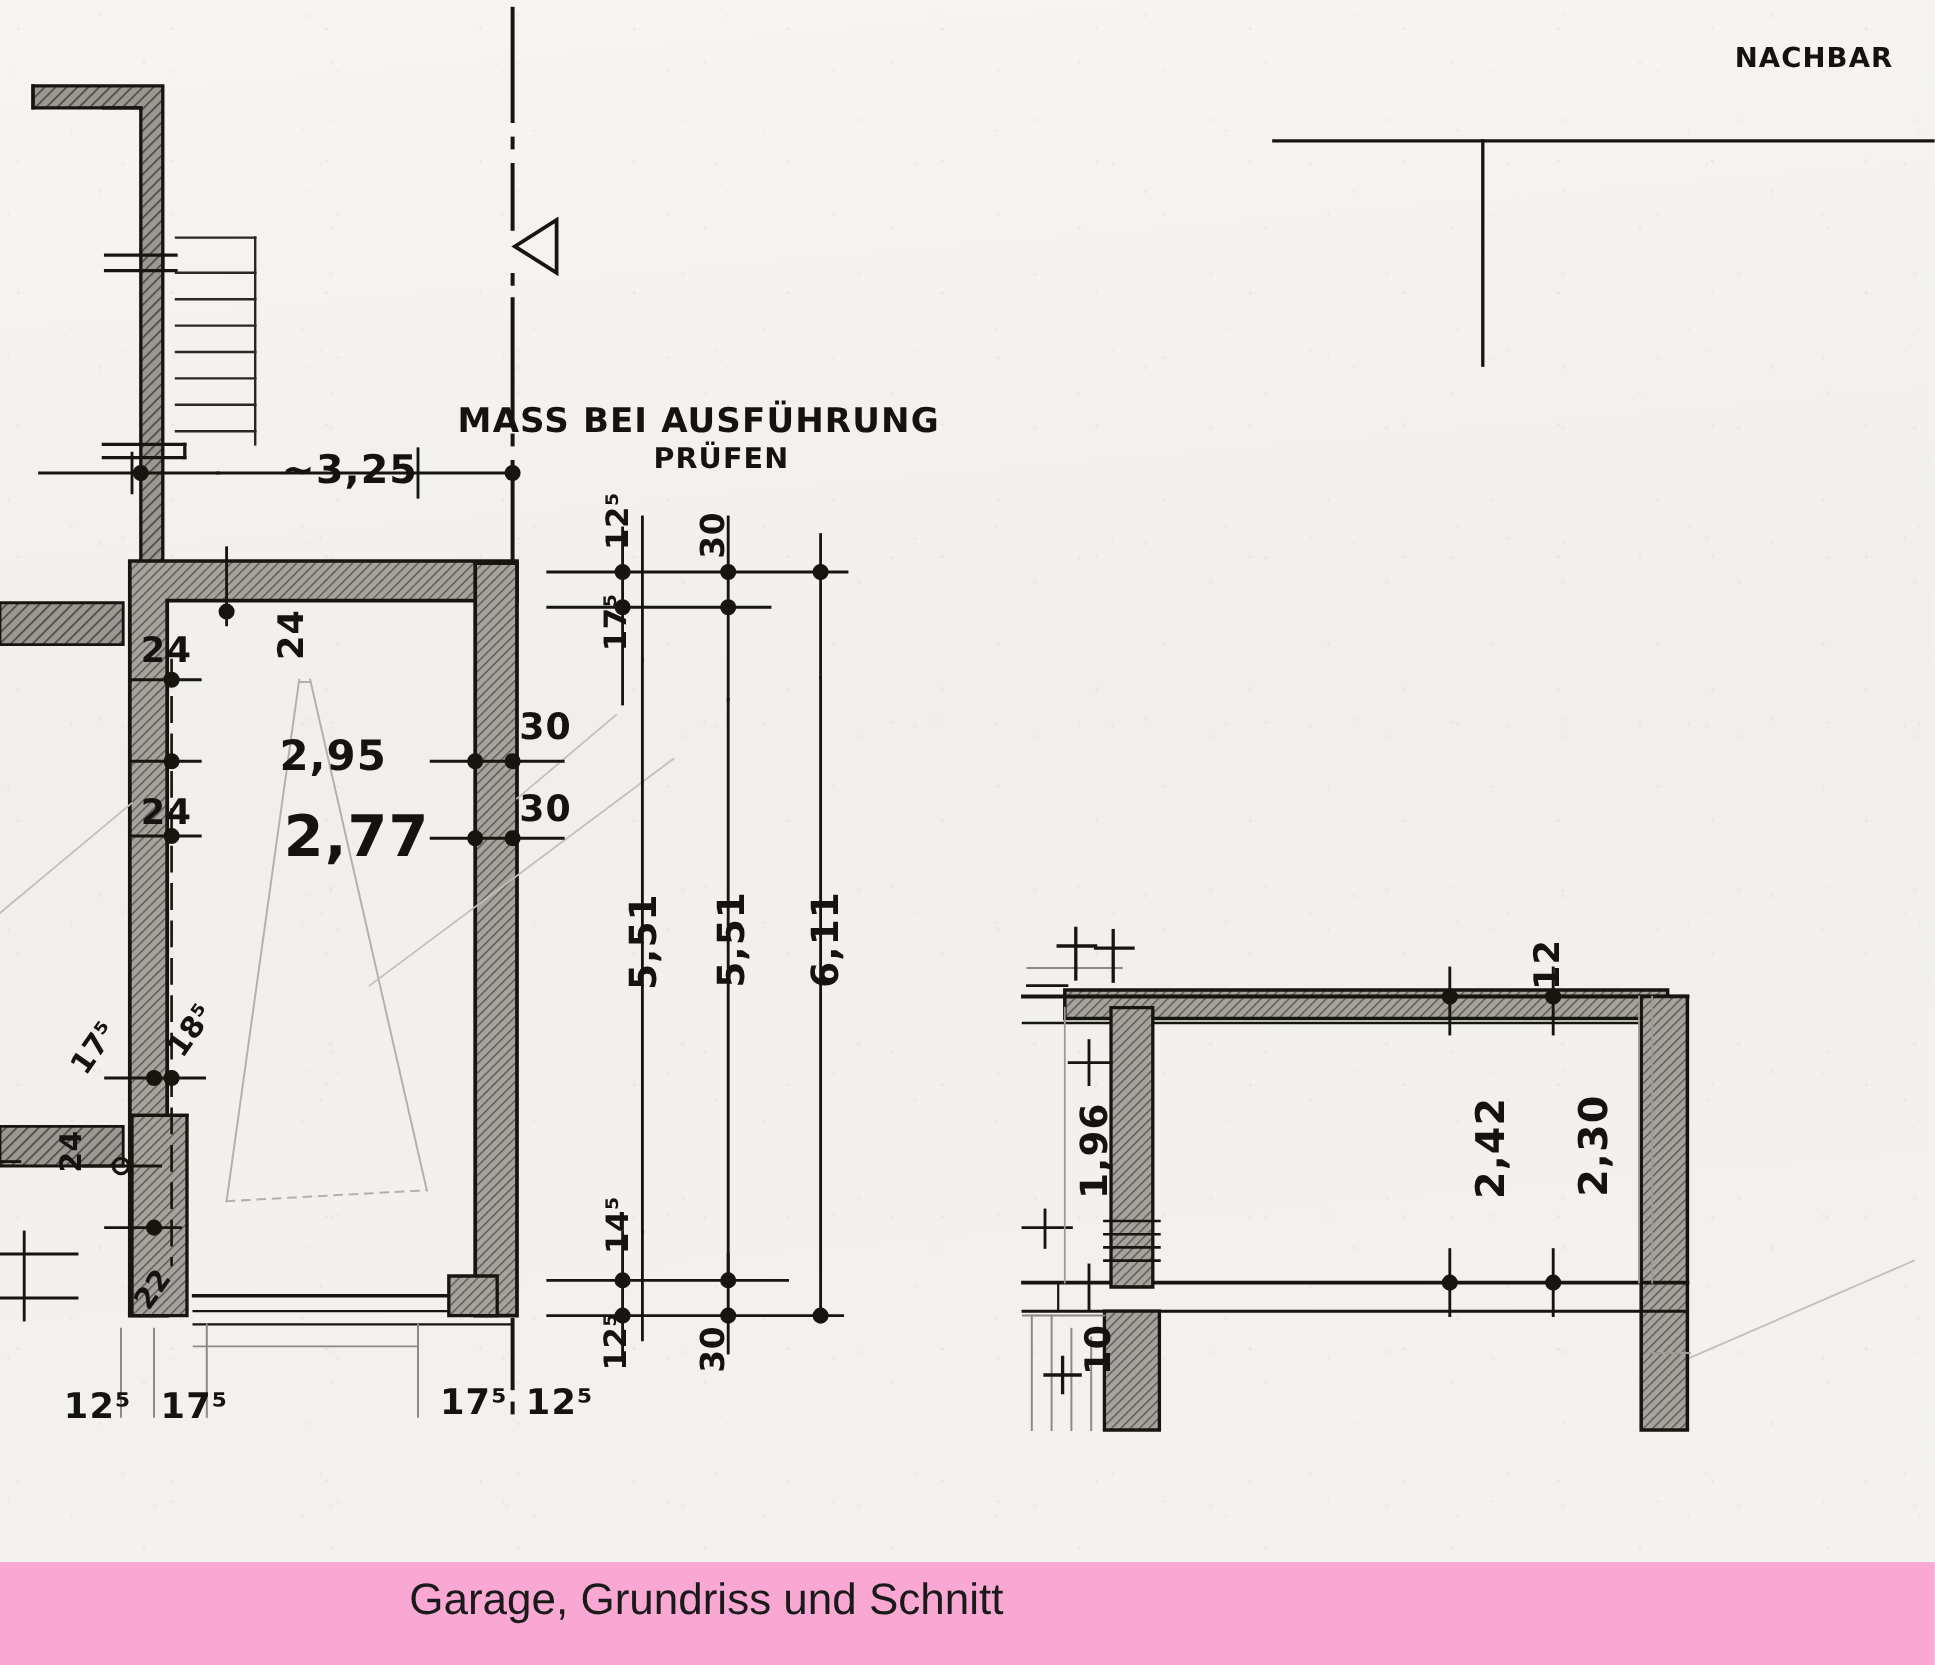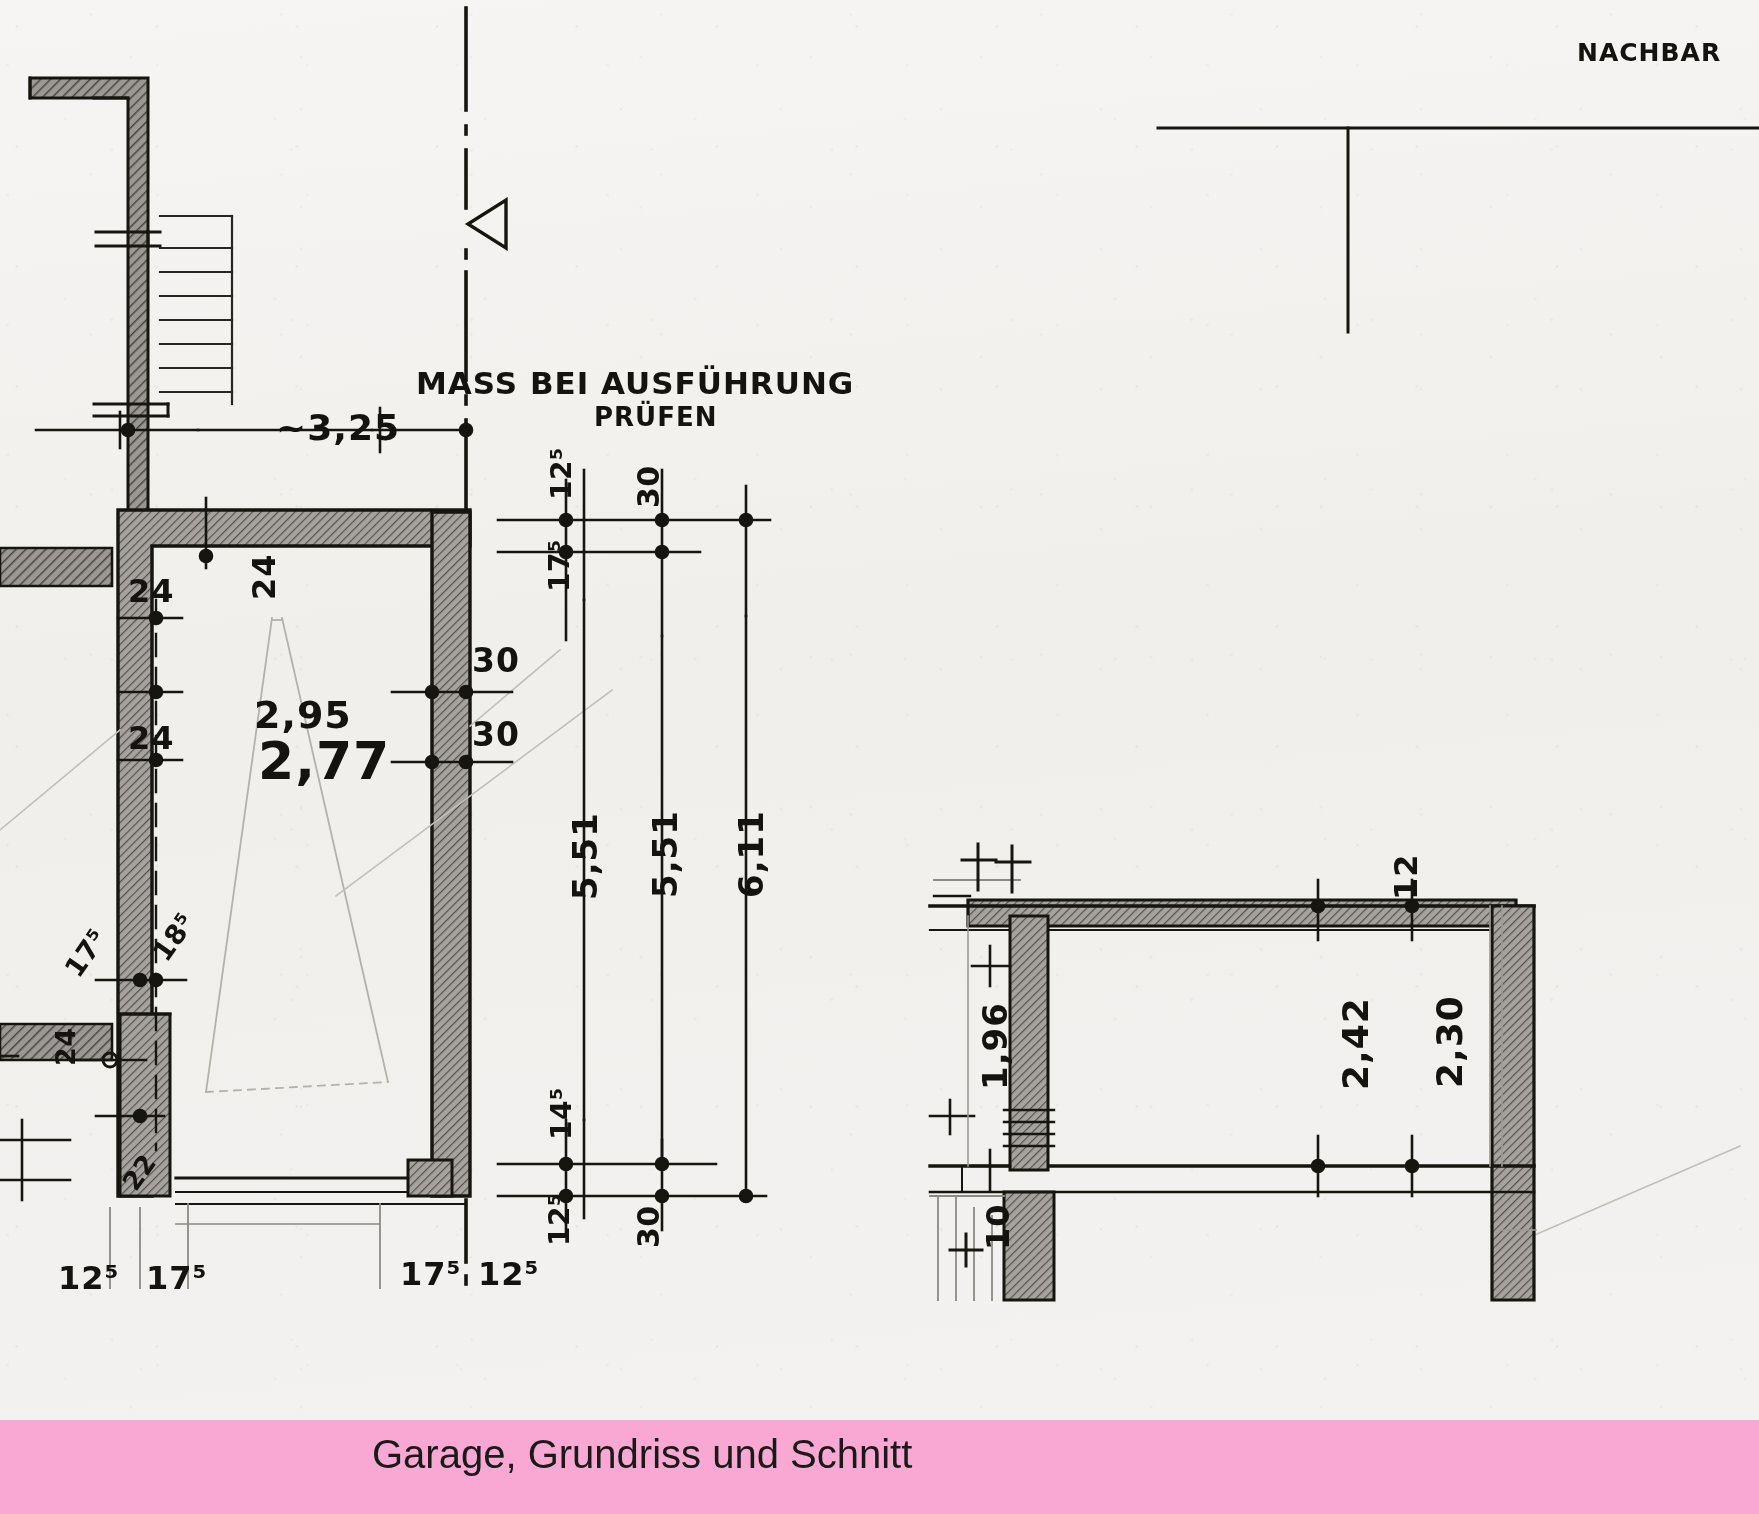--- a/index.html
+++ b/index.html
@@ -317,33 +317,33 @@
       </g>
     </svg>
 
 
     <div class="hand" style="left:416px; top:368px; font-size:31px;text-align:right;">MASS BEI AUSFÜHRUNG</div>
 
     <div class="hand" style="left:594px; top:404px; font-size:26px;">PRÜFEN</div>
 
     <div class="hand" style="left:1539px; top:40px; font-size:25px;margin-left:38px;">NACHBAR</div>
 
-    <div class="hand" style="left:276px; top:410px; font-size:36px;">~3,25</div>
+    <div class="hand" style="left:256px; top:410px; font-size:36px;">~3,25</div>
 
     <div class="hand rot90" style="left:248px; top:600px; font-size:32px;">24</div>
 
     <div class="hand" style="left:128px; top:575px; font-size:32px;">24</div>
 
     <div class="hand" style="left:128px; top:722px; font-size:32px;">24</div>
 
     <div class="hand" style="left:472px; top:644px; font-size:33px;">30</div>
 
     <div class="hand" style="left:472px; top:718px; font-size:33px;">30</div>
 
-    <div class="hand" style="left:254px; top:696px; font-size:38px;">2,95</div>
+    <div class="hand" style="left:254px; top:668px; font-size:38px;">2,95</div>
 
     <div class="hand" style="left:258px; top:735px; font-size:52px;">2,77</div>
 
     <div class="hand rot90 small" style="left:548px; top:500px; font-size:28px;">12⁵</div>
 
     <div class="hand rot90 small" style="left:546px; top:592px; font-size:28px;">17⁵</div>
 
     <div class="hand rot90 small" style="left:634px; top:508px; font-size:30px;">30</div>
 
     <div class="hand rot90" style="left:568px; top:900px; font-size:34px;">5,51</div>

